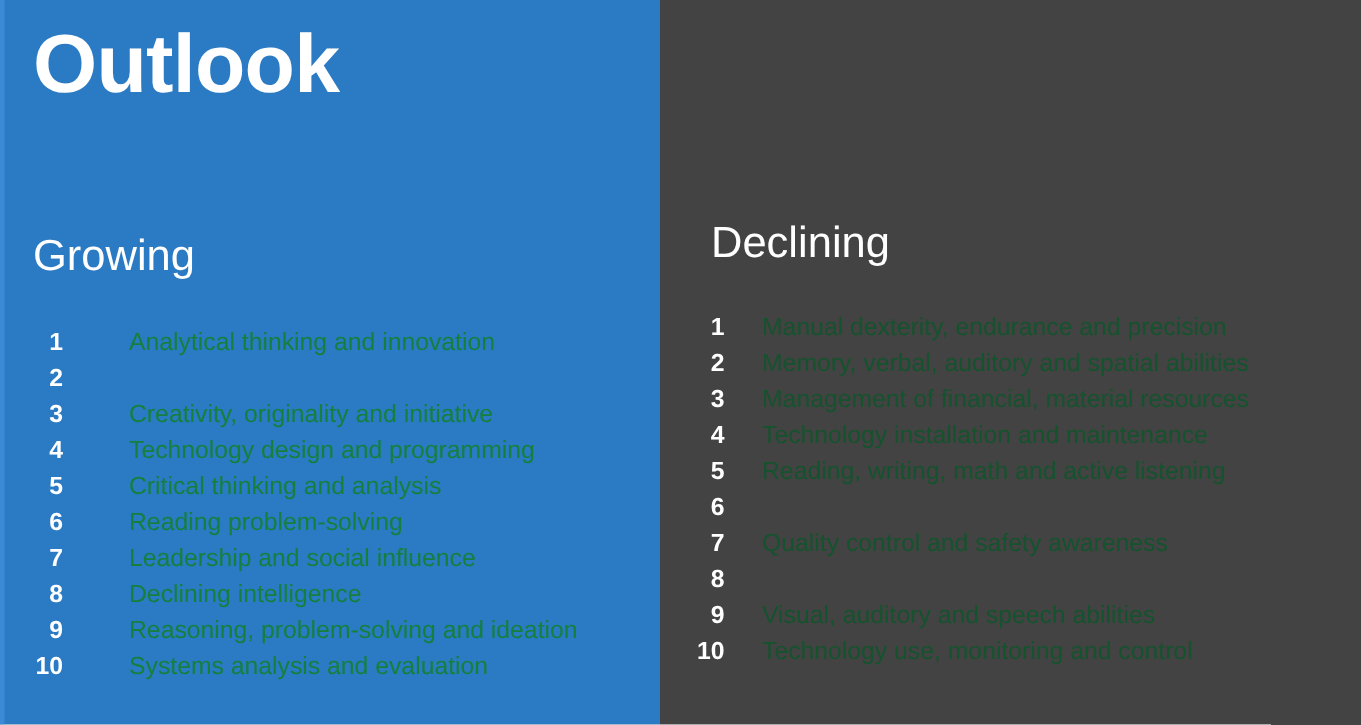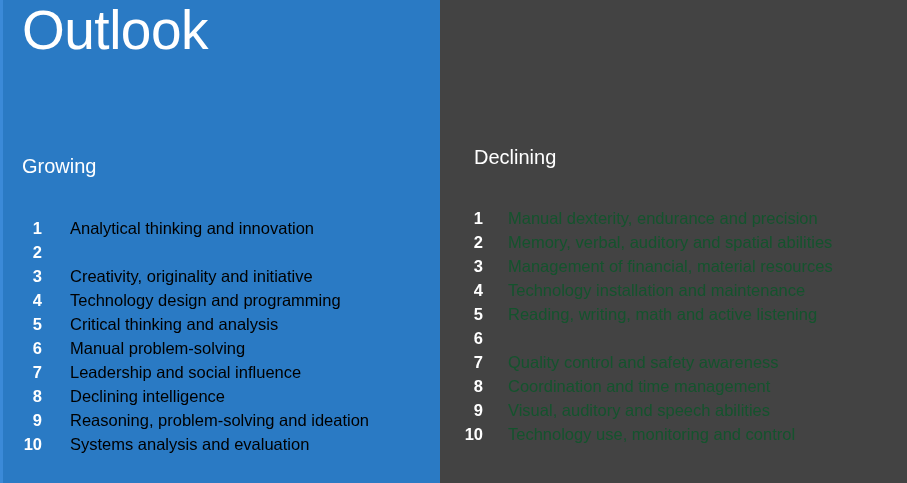--- a/index.html
+++ b/index.html
@@ -39,33 +39,33 @@
     top: 0;
     width: 3px;
     height: 483px;
     background: #3b8ad8;
   }
 
   
   #slide-title {
     position: absolute;
     left: 22px;
-    top: 0;
+    top: 12px;
     font-size: 55px;
     line-height: 1.12;
-    font-weight: 400;
+    font-weight: 700;
     color: #ffffff;
     letter-spacing: -0.5px;
     white-space: nowrap;
   }
 
   
   .col-heading {
     position: absolute;
-    font-size: 20px;
+    font-size: 29px;
     line-height: 1.12;
     font-weight: 400;
     color: #ffffff;
     white-space: nowrap;
   }
   #heading-growing {
     left: 22px;
     top: 155px;
   }
   #heading-declining {
@@ -108,22 +108,22 @@
   .rank-label {
     flex: 0 0 auto;
   }
 
   
   #list-growing .rank-num {
     width: 42px;
     color: #ffffff;
   }
   #list-growing .rank-label {
-    margin-left: 28px;
-    color: #000000;
+    margin-left: 44px;
+    color: #15803d;
   }
 
   
   #list-declining .rank-num {
     width: 43px;
     color: #ffffff;
   }
   #list-declining .rank-label {
     margin-left: 25px;
     color: #14532d;
@@ -158,21 +158,21 @@
     <li class="rank-item">
       <span class="rank-num">4</span>
       <span class="rank-label">Technology design and programming</span>
     </li>
     <li class="rank-item">
       <span class="rank-num">5</span>
       <span class="rank-label">Critical thinking and analysis</span>
     </li>
     <li class="rank-item">
       <span class="rank-num">6</span>
-      <span class="rank-label">Manual problem-solving</span>
+      <span class="rank-label">Reading problem-solving</span>
     </li>
     <li class="rank-item">
       <span class="rank-num">7</span>
       <span class="rank-label">Leadership and social influence</span>
     </li>
     <li class="rank-item">
       <span class="rank-num">8</span>
       <span class="rank-label">Declining intelligence</span>
     </li>
     <li class="rank-item">
@@ -208,21 +208,20 @@
     </li>
     <li class="rank-item">
       <span class="rank-num">6</span>
     </li>
     <li class="rank-item">
       <span class="rank-num">7</span>
       <span class="rank-label">Quality control and safety awareness</span>
     </li>
     <li class="rank-item">
       <span class="rank-num">8</span>
-      <span class="rank-label">Coordination and time management</span>
     </li>
     <li class="rank-item">
       <span class="rank-num">9</span>
       <span class="rank-label">Visual, auditory and speech abilities</span>
     </li>
     <li class="rank-item">
       <span class="rank-num">10</span>
       <span class="rank-label">Technology use, monitoring and control</span>
     </li>
   </ul>

